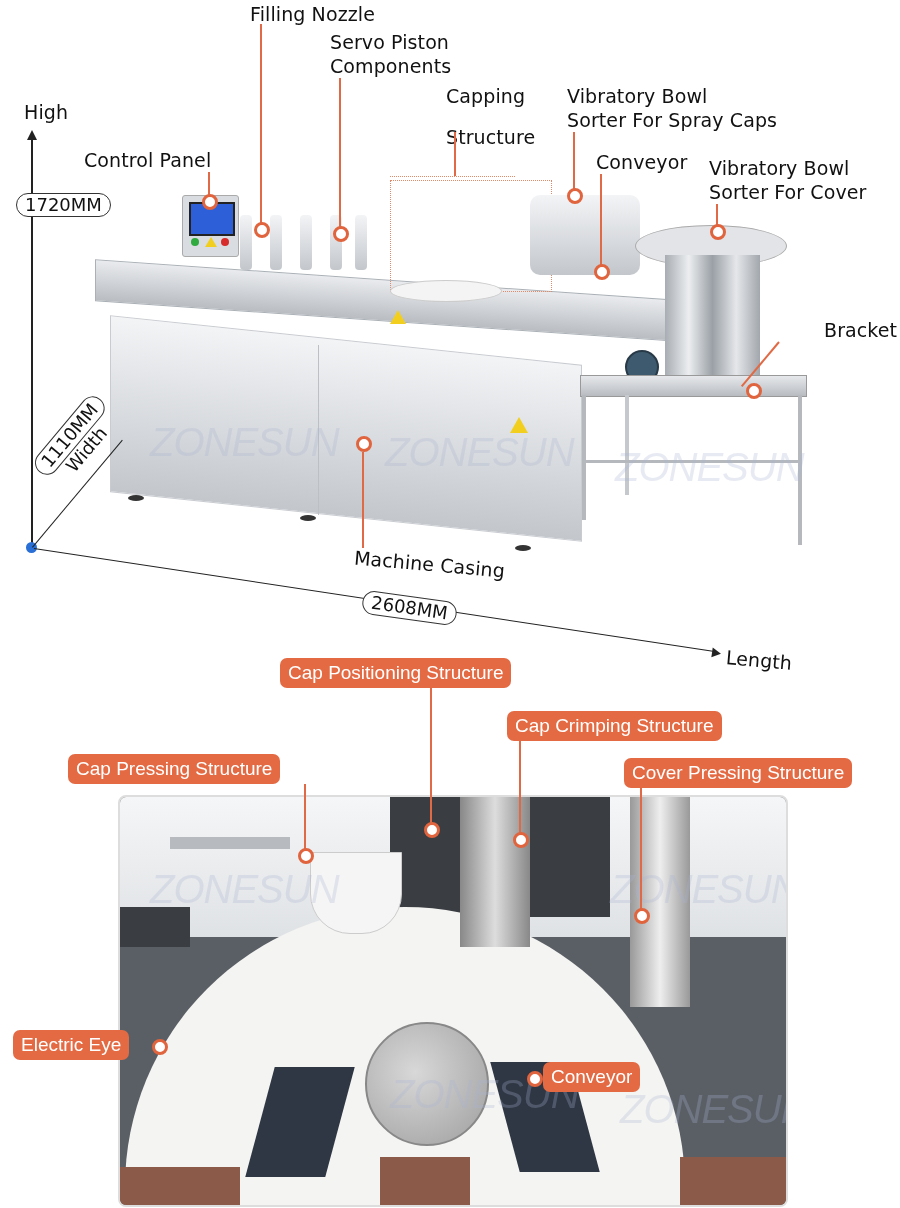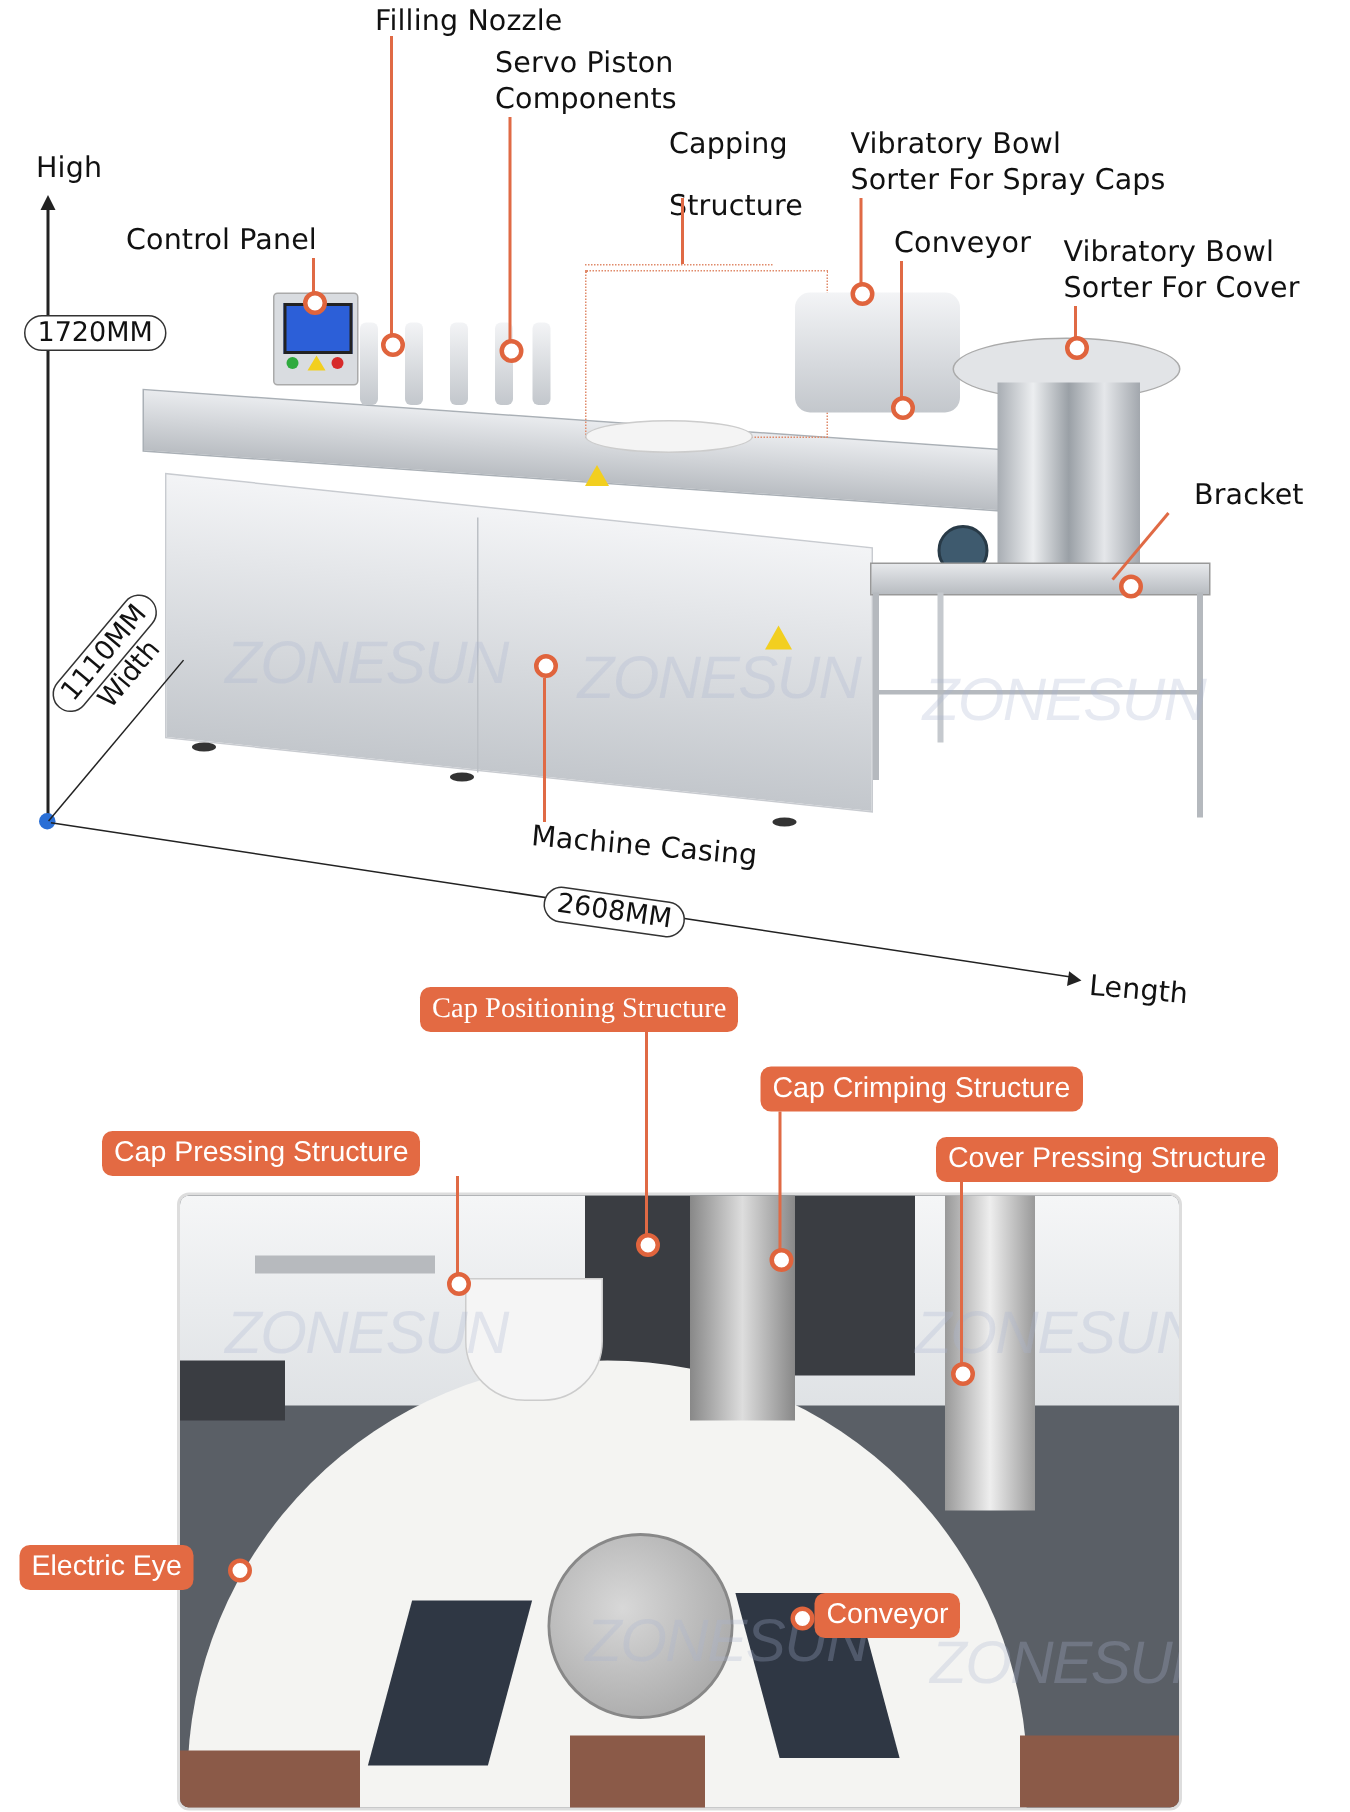--- a/index.html
+++ b/index.html
@@ -66,21 +66,21 @@
     <div class="abs" style="left:300px;top:140px;width:0;height:0;border-left:8px solid transparent;border-right:8px solid transparent;border-bottom:14px solid #f2cf1f;"></div>
   </div>
 
   <div class="wm" style="left:150px;top:420px;">ZONESUN</div>
   <div class="wm" style="left:385px;top:430px;">ZONESUN</div>
   <div class="wm" style="left:615px;top:445px;">ZONESUN</div>
 
   <div class="lbl" style="left:24px;top:100px;text-decoration-thickness:1px;">High</div>
   <div class="abs" style="left:27px;top:130px;width:0;height:0;border-left:5px solid transparent;border-right:5px solid transparent;border-bottom:10px solid #222;"></div>
   <div class="abs" style="left:31px;top:138px;width:1.5px;height:410px;background:#222;"></div>
-  <div class="dim" style="left:16px;top:210px;">1720MM</div>
+  <div class="dim" style="left:16px;top:193px;">1720MM</div>
   <div class="abs" style="left:26px;top:542px;width:11px;height:11px;border-radius:50%;background:#2a6fd6;"></div>
 
   <div class="abs" style="left:32px;top:547px;width:140px;height:1.2px;background:#222;transform-origin:0 0;transform:rotate(-50deg);"></div>
   <div class="abs" style="left:30px;top:420px;transform:rotate(-50deg);transform-origin:50% 50%;text-align:center;">
     <div class="dim" style="position:relative;display:inline-block;">1110MM</div>
     <div style="font-size:18px;line-height:20px;font-family:'DejaVu Sans',sans-serif;">Width</div>
   </div>
 
   <div class="abs" style="left:34px;top:548px;width:690px;height:1.2px;background:#222;transform-origin:0 0;transform:rotate(8.6deg);"></div>
   <div class="dim" style="left:362px;top:596px;transform:rotate(8deg);">2608MM</div>
@@ -127,21 +127,21 @@
   </div>
 
   <div>
     <div class="lbl" style="left:709px;top:156px;">Vibratory Bowl</div>
     <div class="lbl" style="left:709px;top:180px;">Sorter For Cover</div>
     <div class="lead" style="left:716px;top:204px;height:22px;"></div>
     <div class="dot" style="left:710px;top:224px;"></div>
   </div>
 
   <div>
-    <div class="lbl" style="left:796px;top:318px;">Bracket</div>
+    <div class="lbl" style="left:824px;top:318px;">Bracket</div>
     <div class="lead" style="left:778px;top:342px;height:58px;transform:rotate(40deg);transform-origin:50% 0;"></div>
     <div class="dot" style="left:746px;top:383px;"></div>
   </div>
 
   <div>
     <div class="dot" style="left:356px;top:436px;"></div>
     <div class="lead" style="left:362px;top:452px;height:96px;"></div>
     <div class="lbl" style="left:354px;top:552px;transform:rotate(5deg);">Machine Casing</div>
   </div>
 </div>
@@ -168,21 +168,21 @@
     <div class="abs metal" style="left:510px;top:0;width:60px;height:210px;background:linear-gradient(90deg,#999,#eee,#999);"></div>
     <div class="abs" style="left:0;top:110px;width:70px;height:40px;background:#3a3d42;"></div>
     <div class="abs" style="left:50px;top:40px;width:120px;height:12px;background:#b7babe;"></div>
     <div class="wm" style="left:30px;top:70px;">ZONESUN</div>
     <div class="wm" style="left:270px;top:275px;">ZONESUN</div>
     <div class="wm" style="left:490px;top:70px;">ZONESUN</div>
     <div class="wm" style="left:500px;top:290px;">ZONESUN</div>
   </div>
 
   <div>
-    <div class="pill" style="left:280px;top:8px;font-family:Liberation Serif, serif;">Cap Positioning Structure</div>
+    <div class="pill" style="left:280px;top:8px;">Cap Positioning Structure</div>
     <div class="lead" style="left:430px;top:38px;height:138px;"></div>
     <div class="dot" style="left:424px;top:172px;"></div>
   </div>
 
   <div>
     <div class="pill" style="left:507px;top:61px;">Cap Crimping Structure</div>
     <div class="lead" style="left:519px;top:91px;height:93px;"></div>
     <div class="dot" style="left:513px;top:182px;"></div>
   </div>
 

